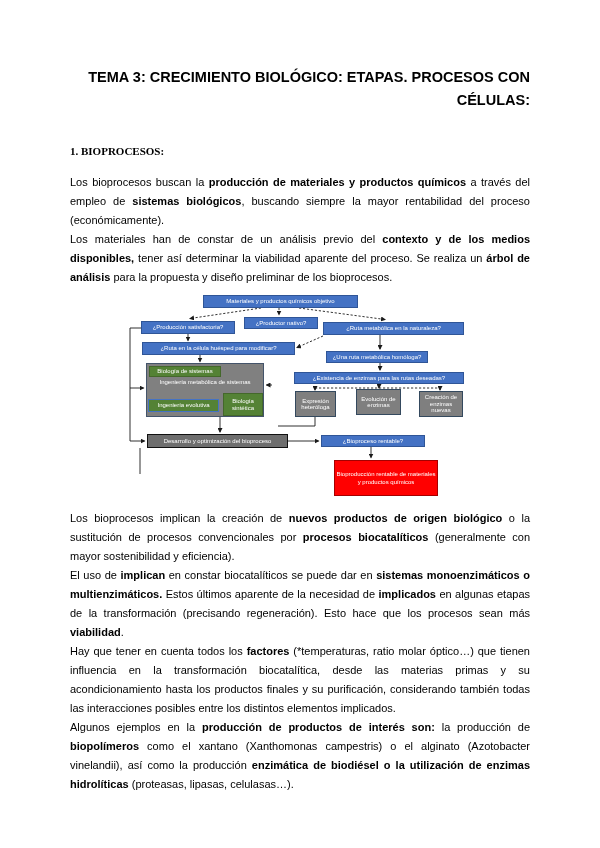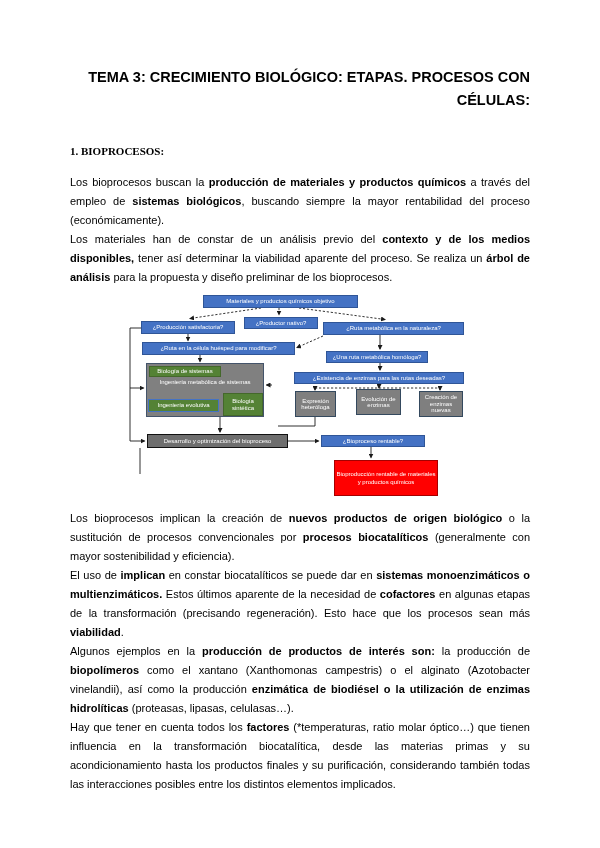--- a/index.html
+++ b/index.html
@@ -118,18 +118,18 @@
 
     <div class="bx dev" style="left:29px;top:146px;width:141px;height:14px">Desarrollo y optimización del bioproceso</div>
 
     <div class="bx blue" style="left:203px;top:147px;width:104px;height:12px">¿Bioproceso rentable?</div>
 
     <div class="bx redbx" style="left:216px;top:172px;width:104px;height:36px">Bioproducción rentable de materiales y productos químicos</div>
   </div>
 
   <div class="paras-bottom">
       <p class="para"><span>Los bioprocesos implican la creación de </span><b>nuevos productos de origen biológico</b><span> o la sustitución de procesos convencionales por </span><b>procesos biocatalíticos</b><span> (generalmente con mayor sostenibilidad y eficiencia).</span></p>
-      <p class="para"><span>El uso de </span><b>implican</b><span> en constar biocatalíticos se puede dar en </span><b>sistemas monoenzimáticos o multienzimáticos.</b><span> Estos últimos aparente de la necesidad de </span><b>cofactores</b><span> en algunas etapas de la transformación (precisando regeneración). Esto hace que los procesos sean más </span><b>viabilidad</b><span>.</span></p>
+      <p class="para"><span>El uso de </span><b>implican</b><span> en constar biocatalíticos se puede dar en </span><b>sistemas monoenzimáticos o multienzimáticos.</b><span> Estos últimos aparente de la necesidad de </span><b>implicados</b><span> en algunas etapas de la transformación (precisando regeneración). Esto hace que los procesos sean más </span><b>viabilidad</b><span>.</span></p>
+      <p class="para"><span>Hay que tener en cuenta todos los </span><b>factores</b><span> (*temperaturas, ratio molar óptico…) que tienen influencia en la transformación biocatalítica, desde las materias primas y su acondicionamiento hasta los productos finales y su purificación, considerando también todas las interacciones posibles entre los distintos elementos implicados.</span></p>
       <p class="para"><span>Algunos ejemplos en la </span><b>producción de productos de interés son:</b><span> la producción de </span><b>biopolímeros</b><span> como el xantano (Xanthomonas campestris) o el alginato (Azotobacter vinelandii), así como la producción </span><b>enzimática de biodiésel o la utilización de enzimas hidrolíticas</b><span> (proteasas, lipasas, celulasas…).</span></p>
-      <p class="para"><span>Hay que tener en cuenta todos los </span><b>factores</b><span> (*temperaturas, ratio molar óptico…) que tienen influencia en la transformación biocatalítica, desde las materias primas y su acondicionamiento hasta los productos finales y su purificación, considerando también todas las interacciones posibles entre los distintos elementos implicados.</span></p>
     </div>
 
 </div>
 
 </body></html>

